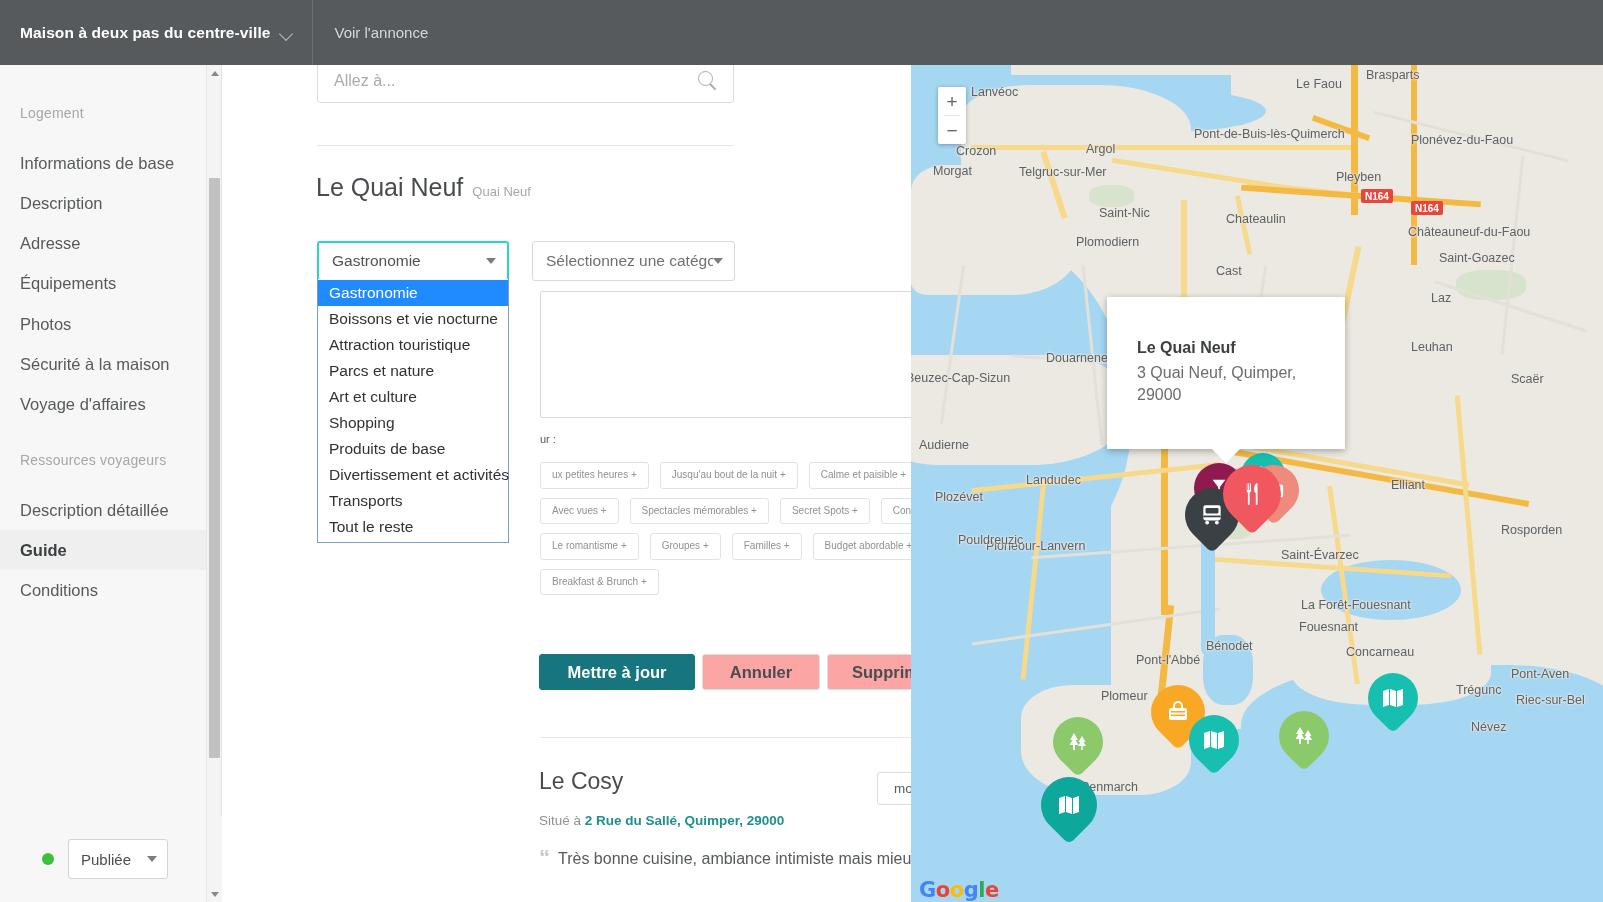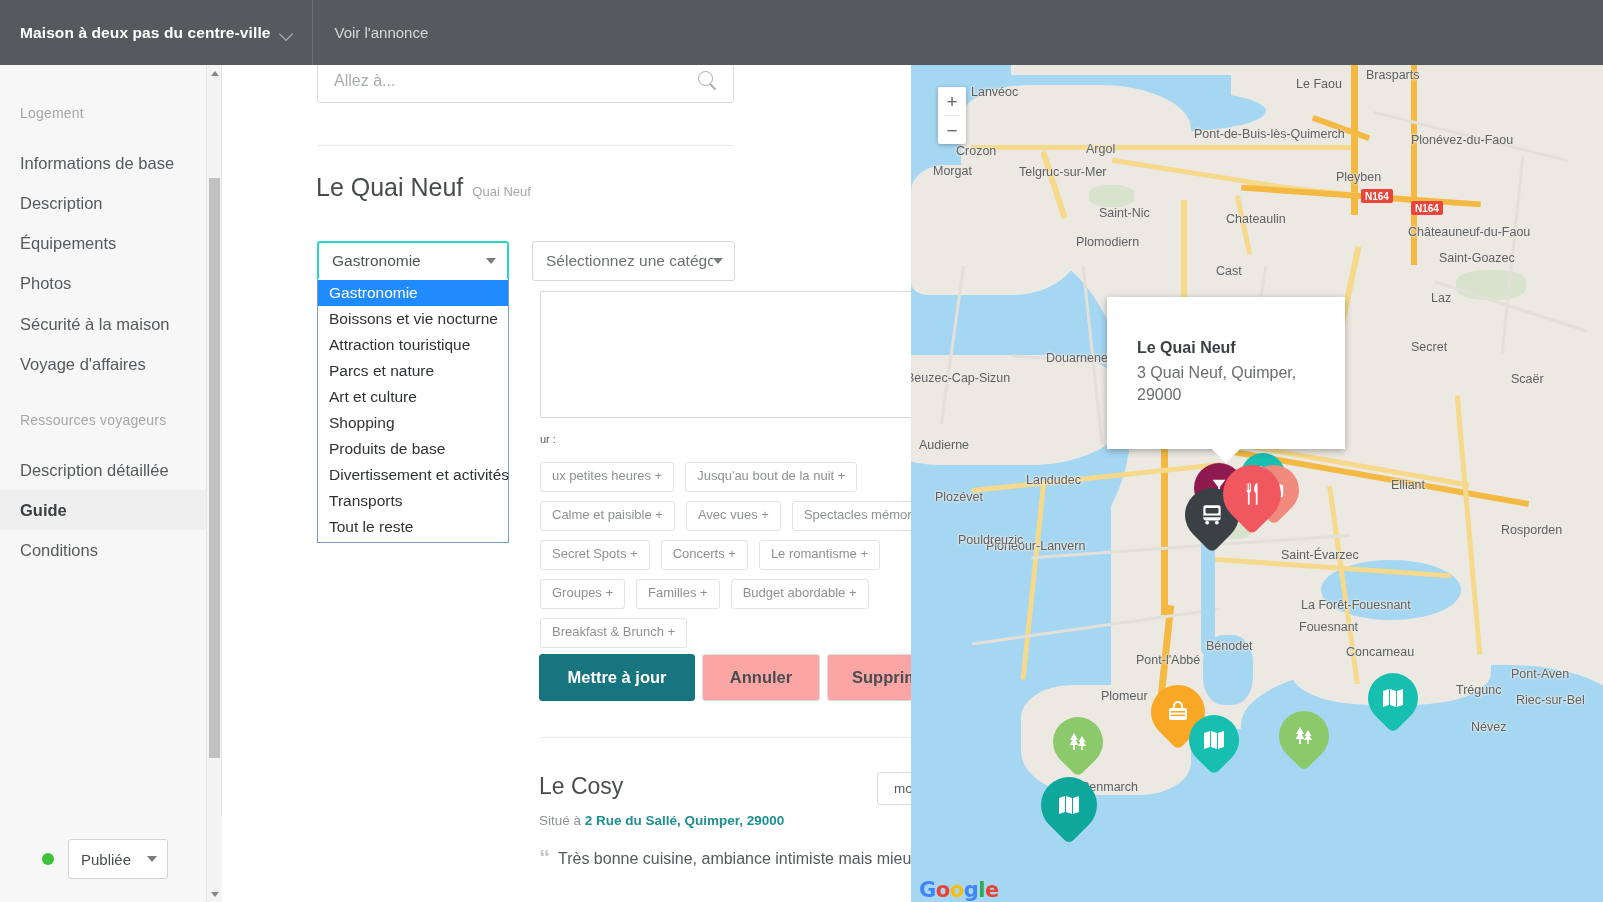--- a/index.html
+++ b/index.html
@@ -243,34 +243,34 @@
   #tags-wrap {
     position: absolute; left: 317px; top: 397px;
     width: 430px;
     display: flex; flex-wrap: wrap;
     gap: 9px 11px;
     z-index: 5;
   }
   .tag-chip {
     border: 1px solid #e2e2e2; border-radius: 3px;
     background: #fff;
-    font-size: 13px; color: #8e9193;
+    font-size: 10px; color: #8e9193;
     padding: 6px 11px 7px 11px;
     cursor: pointer; white-space: nowrap;
     line-height: 1.15;
   }
 
   
   #actions {
     position: absolute; left: 316px; top: 589px;
     display: flex; gap: 7px;
     z-index: 5;
   }
   .btn {
-    height: 47px; border-radius: 3px;
+    height: 36px; border-radius: 3px;
     display: flex; align-items: center; justify-content: center;
     font-size: 16.5px; font-weight: bold;
     cursor: pointer; padding: 0 24px;
   }
   #btn-update {
     background: #17757f; color: #fff; border: 1px solid #17757f;
     min-width: 156px;
   }
   #btn-cancel, #btn-delete {
     background: #fca5a5; color: #4a4e50; border: 1px solid #dcdcdc;
@@ -278,21 +278,21 @@
   }
 
   #divider-2 {
     position: absolute; left: 317px; top: 672px;
     width: 417px; height: 1px; background: #e8e8e8;
   }
 
   
   #cosy-block { position: absolute; left: 316px; top: 703px; width: 420px; }
   #cosy-head {
-    display: flex; align-items: center; justify-content: space-between;
+    display: flex; align-items: flex-start; justify-content: space-between;
   }
   #cosy-name { font-size: 23px; color: #484c4e; }
   #btn-modifier {
     border: 1px solid #dcdcdc; border-radius: 3px; background: #fff;
     font-size: 13.5px; color: #565a5c;
     padding: 8px 16px; cursor: pointer; margin-top: 4px;
   }
   #cosy-addr {
     margin-top: 8px; font-size: 13.5px; color: #8e9193;
   }
@@ -396,20 +396,21 @@
     <span class="chev-down"></span>
   </div>
   <a id="view-listing-link">Voir l'annonce</a>
 </div>
 
 <div id="sidebar">
   <div id="sidebar-nav">
     <div class="nav-group-title">Logement</div>
     <a class="nav-item">Informations de base</a>
     <a class="nav-item">Description</a>
+    <a class="nav-item">Adresse</a>
     <a class="nav-item">Équipements</a>
     <a class="nav-item">Photos</a>
     <a class="nav-item">Sécurité à la maison</a>
     <a class="nav-item">Voyage d'affaires</a>
 
     <div class="nav-gap"></div>
 
     <div class="nav-group-title">Ressources voyageurs</div>
     <a class="nav-item">Description détaillée</a>
     <a class="nav-item active">Guide</a>
@@ -594,21 +595,21 @@
       <div class="mlabel" style="left: 108px; top: 100px;">Telgruc-sur-Mer</div>
       <div class="mlabel" style="left: 425px; top: 105px;">Pleyben</div>
       <div class="mlabel" style="left: 188px; top: 141px;">Saint-Nic</div>
       <div class="mlabel" style="left: 315px; top: 147px;">Chateaulin</div>
       <div class="mlabel" style="left: 497px; top: 160px;">Châteauneuf-du-Faou</div>
       <div class="mlabel" style="left: 165px; top: 170px;">Plomodiern</div>
       <div class="mlabel" style="left: 305px; top: 199px;">Cast</div>
       <div class="mlabel" style="left: 528px; top: 186px;">Saint-Goazec</div>
       <div class="mlabel" style="left: 520px; top: 226px;">Laz</div>
       <div class="mlabel" style="left: 245px; top: 250px;">Quéménéven</div>
-      <div class="mlabel" style="left: 500px; top: 275px;">Secret</div>
+      <div class="mlabel" style="left: 500px; top: 275px;">Leuhan</div>
       <div class="mlabel" style="left: 135px; top: 286px;">Douarnenez</div>
       <div class="mlabel" style="left: 600px; top: 307px;">Scaër</div>
       <div class="mlabel" style="left: -5px; top: 306px;">Beuzec-Cap-Sizun</div>
       <div class="mlabel" style="left: 8px; top: 373px;">Audierne</div>
       <div class="mlabel" style="left: 115px; top: 408px;">Landudec</div>
       <div class="mlabel" style="left: 480px; top: 413px;">Elliant</div>
       <div class="mlabel" style="left: 24px; top: 425px;">Plozévet</div>
       <div class="mlabel" style="left: 75px; top: 474px;">Plonéour-Lanvern</div>
       <div class="mlabel" style="left: 47px; top: 468px;">Pouldreuzic</div>
       <div class="mlabel" style="left: 225px; top: 588px;">Pont-l'Abbé</div>

